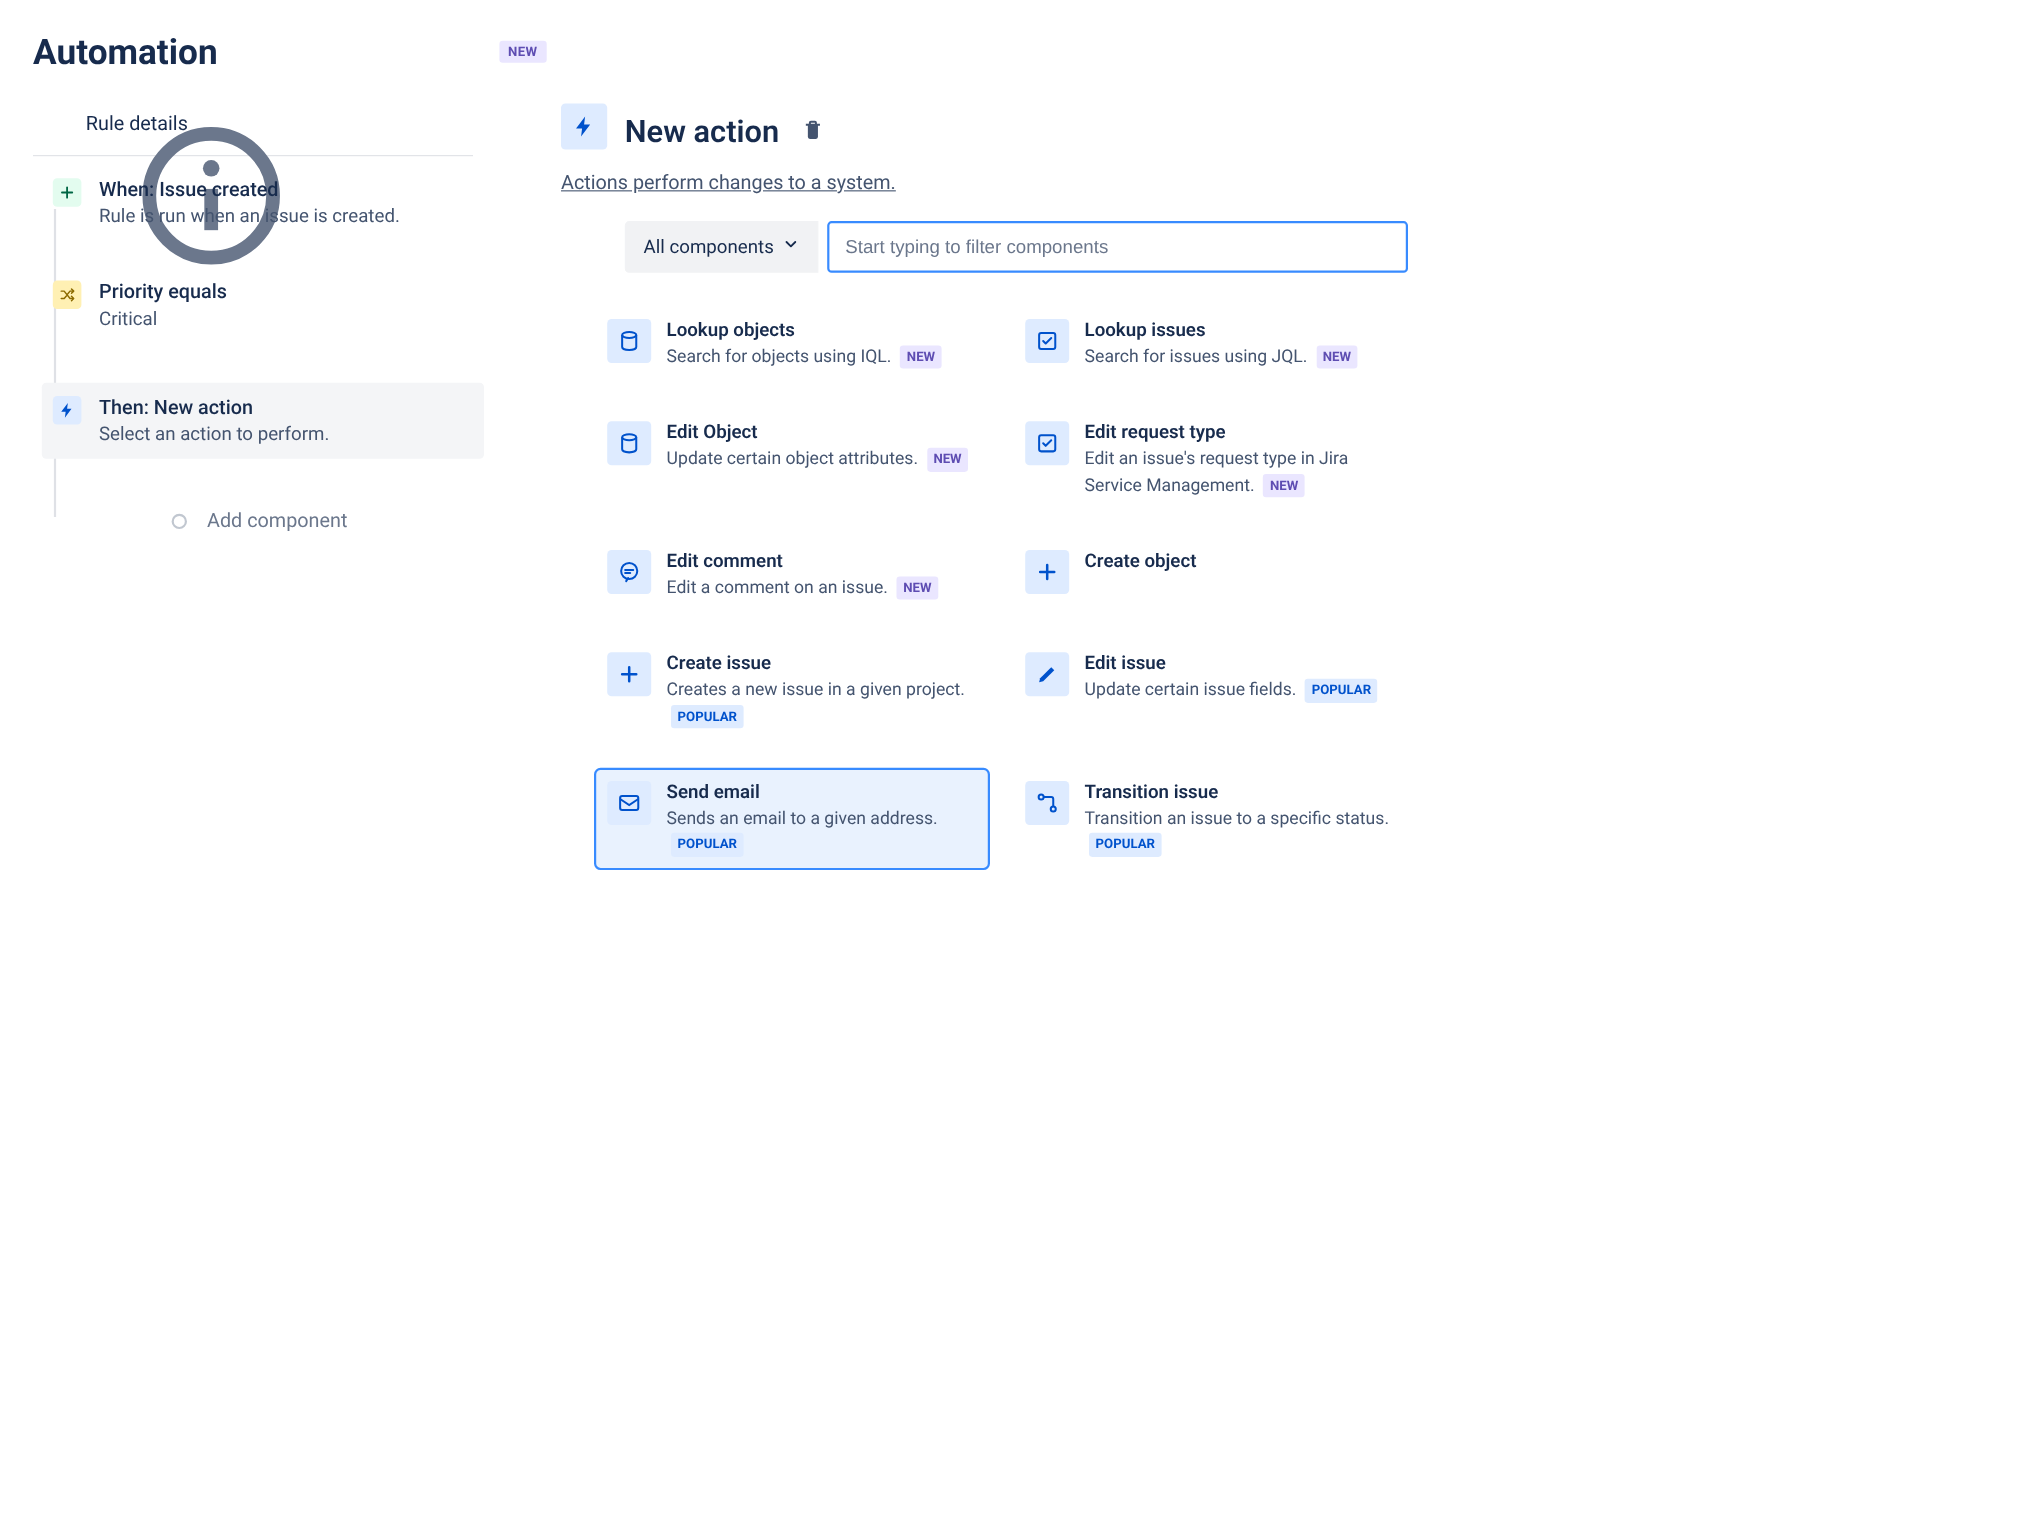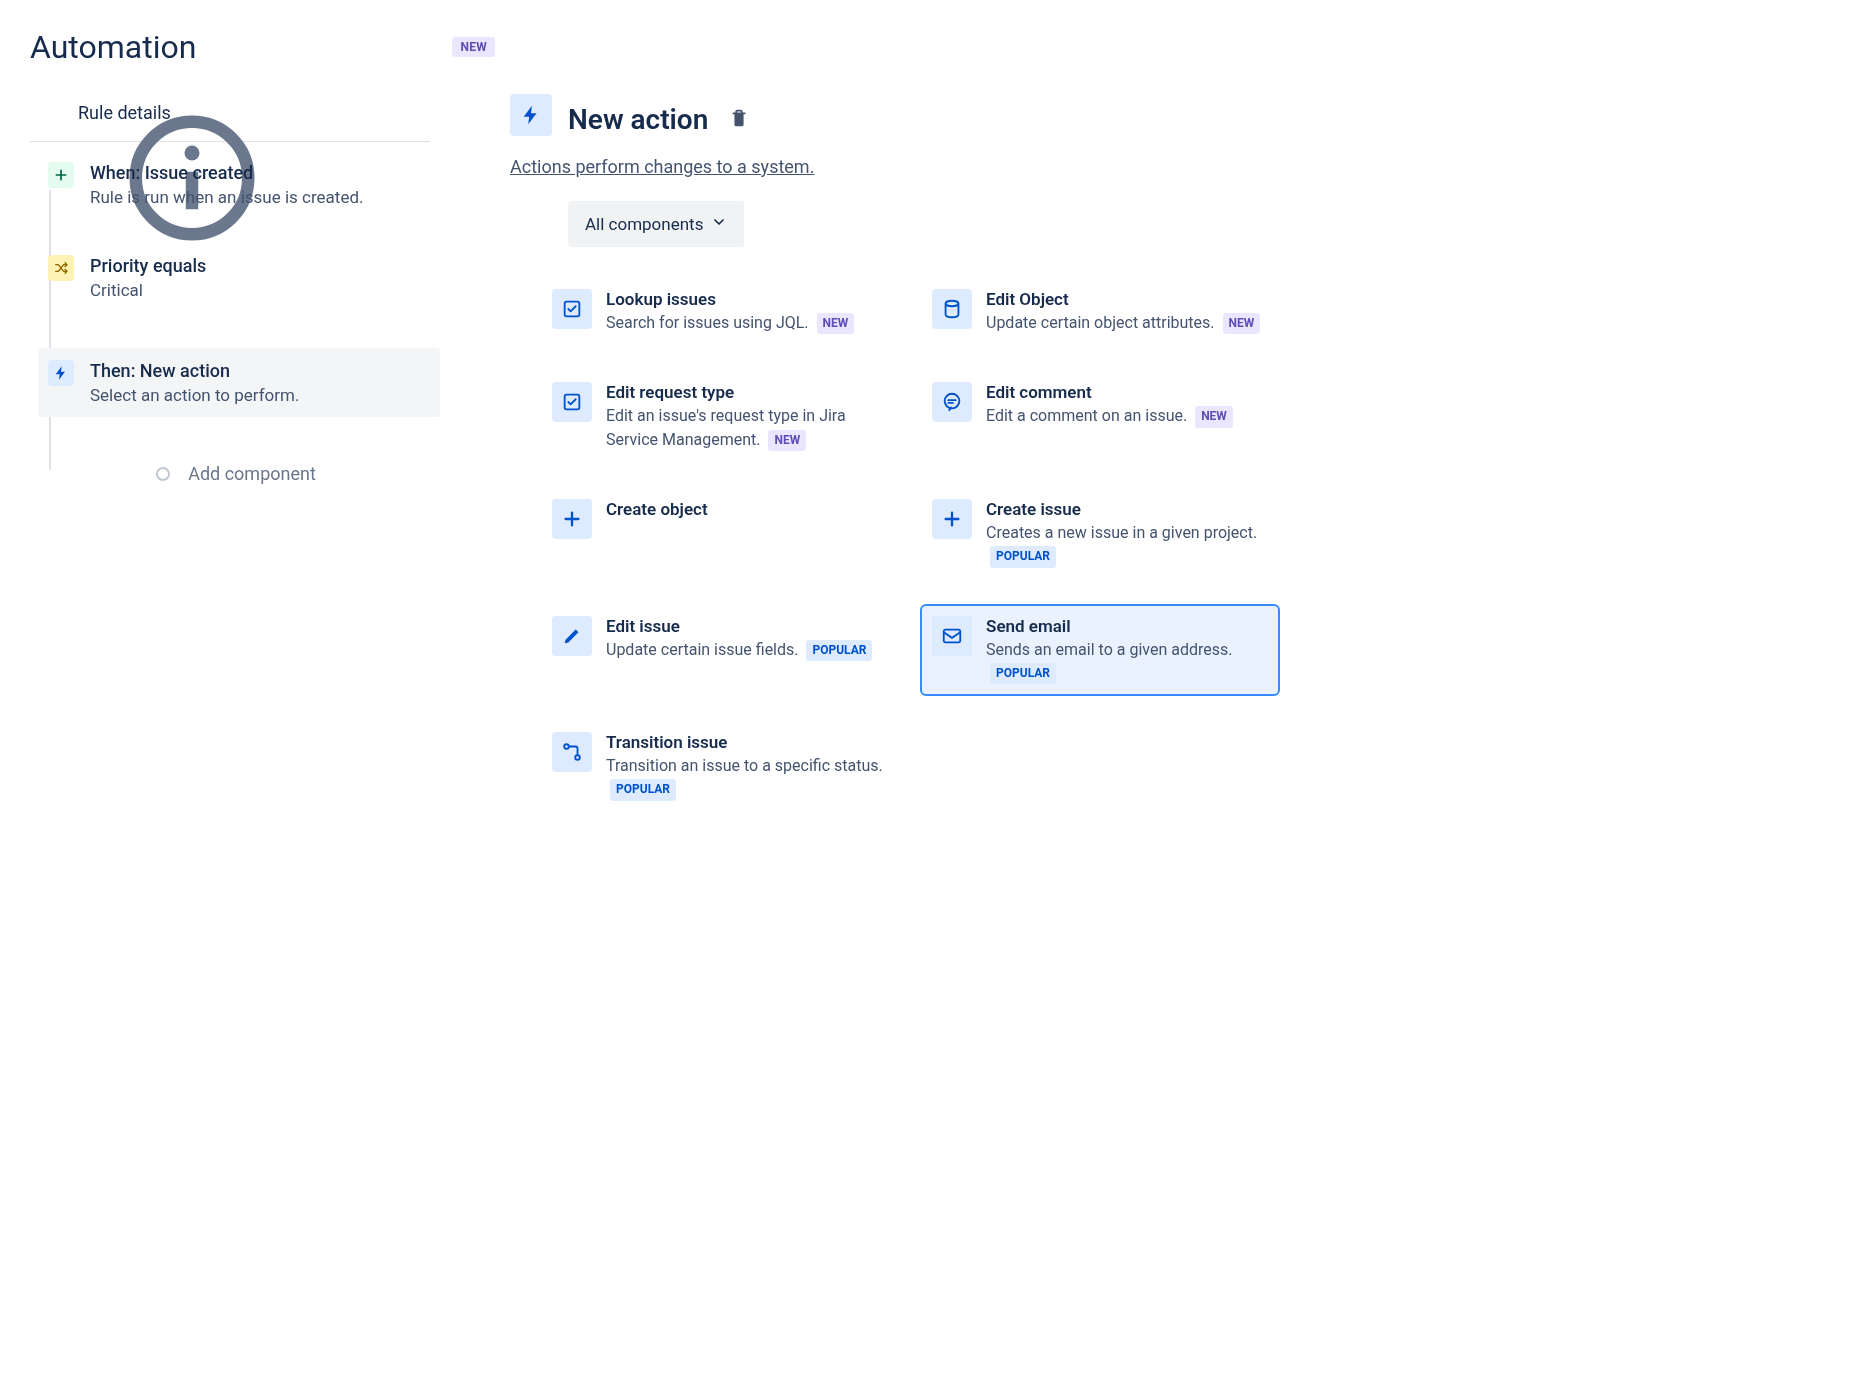--- a/index.html
+++ b/index.html
@@ -14,21 +14,21 @@
   padding: 28px 30px;
 }
 .page-header {
   display: flex;
   align-items: center;
   gap: 18px;
   margin-bottom: 28px;
 }
 .page-title {
   font-size: 32px;
-  font-weight: 400;
+  font-weight: 700;
   color: #172B4D;
 }
 .badge-new {
   display: inline-block;
   background: #EAE6FF;
   color: #5E4DB2;
   font-size: 12px;
   font-weight: 700;
   padding: 3px 8px;
   border-radius: 3px;
@@ -412,24 +412,36 @@
 
     <div class="panel-subtitle">Actions perform changes to a system.</div>
 
     <div class="filter-row">
       <div class="filter-dropdown">
         <span>All components</span>
         <span><svg>
               <use href="#ic-chevron-down"></use>
             </svg></span>
       </div>
+      <input class="filter-input" type="text" placeholder="Start typing to filter components" style="">
     </div>
 
 
     <div class="action-grid" id="action-grid">
+        <div class="action-card">
+          <div class="action-icon">
+            <svg>
+              <use href="#ic-database"></use>
+            </svg>
+          </div>
+          <div class="action-body">
+            <div class="action-title">Lookup objects</div>
+            <div class="action-desc">Search for objects using IQL. <span class="badge-new-inline">NEW</span></div>
+          </div>
+        </div>
         <div class="action-card">
           <div class="action-icon">
             <svg>
               <use href="#ic-list-check"></use>
             </svg>
           </div>
           <div class="action-body">
             <div class="action-title">Lookup issues</div>
             <div class="action-desc">Search for issues using JQL. <span class="badge-new-inline">NEW</span></div>
           </div>

